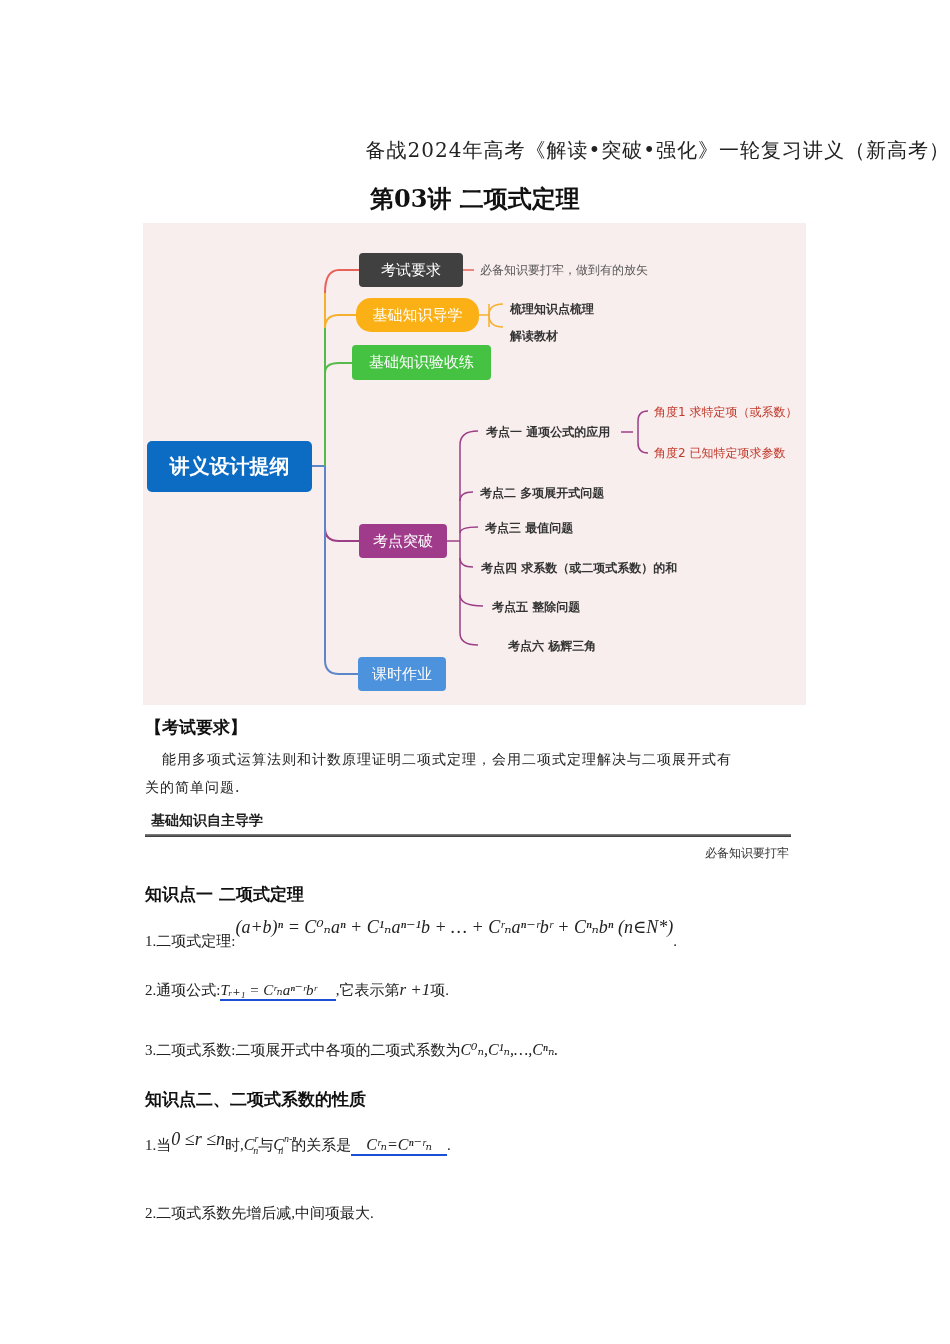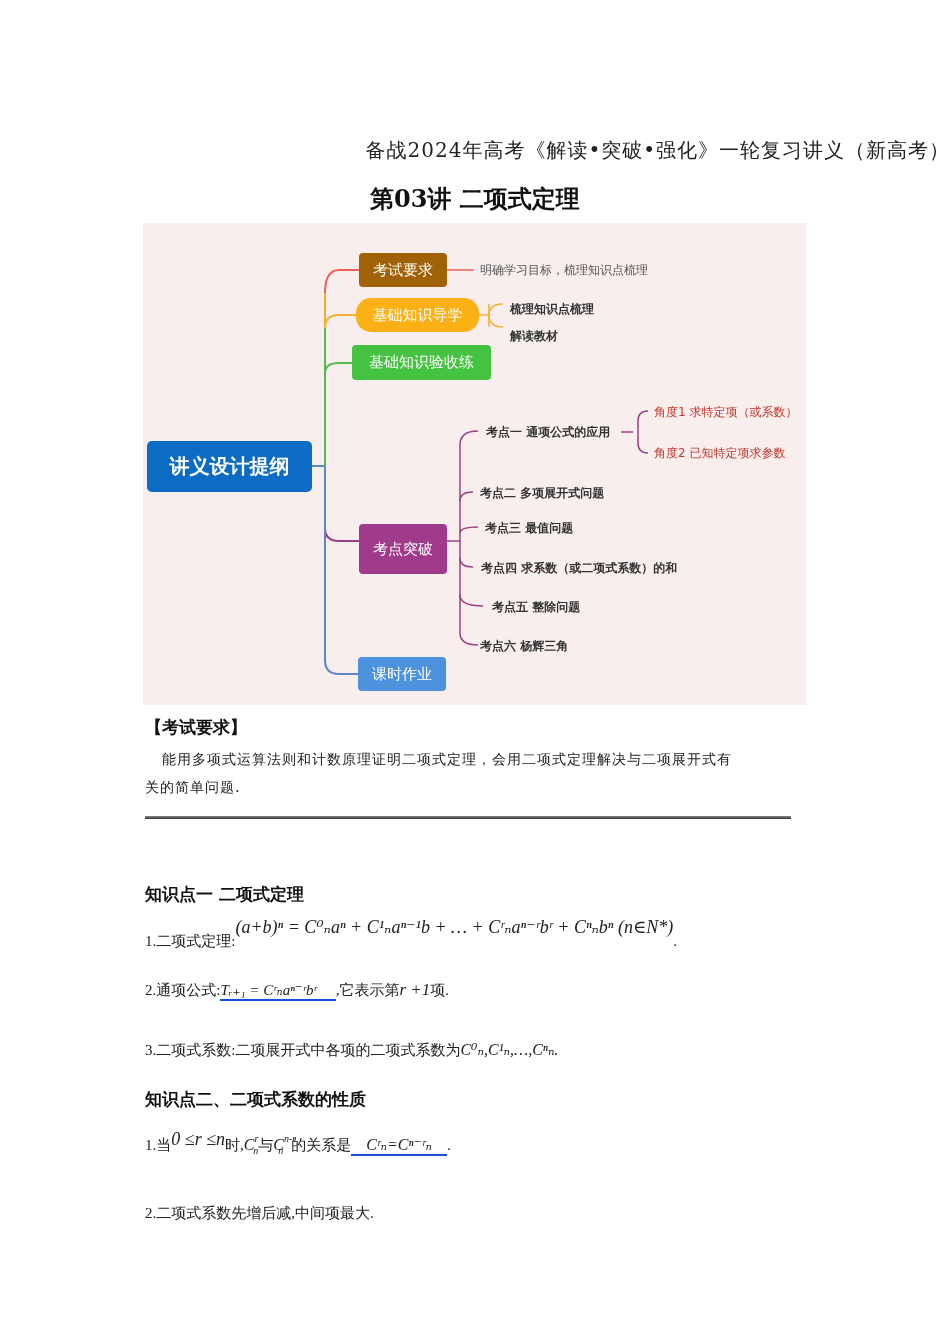--- a/index.html
+++ b/index.html
@@ -10,24 +10,24 @@
 
   
   .doc-header { left: 0; width: 950px; top: 137px; text-align: right; font-size: 20px; letter-spacing: 1px; color: #222; font-family: "DejaVu Serif", serif; }
   .doc-title { left: 0; width: 950px; top: 183px; text-align: center; font-size: 24px; font-weight: bold; color: #111; font-family: "DejaVu Serif", serif; }
 
   
   .mindmap { left: 143px; top: 223px; width: 663px; height: 482px; background: #f9eeee; overflow: hidden; }
   .mindmap svg { position: absolute; left: 0; top: 0; }
   .node { position: absolute; color: #fff; font-family: "DejaVu Sans", sans-serif; border-radius: 4px; display: flex; align-items: center; justify-content: center; font-size: 15px; }
   .root { left: 4px; top: 218px; width: 165px; height: 51px; background: #0c6bc3; font-size: 20px; font-weight: bold; border-radius: 5px; }
-  .n-red { left: 216px; top: 30px; width: 88px; height: 34px; background: #a16207; }
+  .n-red { left: 216px; top: 30px; width: 104px; height: 34px; background: #404040; }
   .n-orange { left: 213px; top: 75px; width: 123px; height: 34px; background: #fbb016; border-radius: 15px; }
   .n-green { left: 209px; top: 122px; width: 139px; height: 35px; background: #45c241; }
-  .n-purple { left: 216px; top: 301px; width: 88px; height: 50px; background: #a03a8b; }
+  .n-purple { left: 216px; top: 301px; width: 88px; height: 34px; background: #a03a8b; }
   .n-blue { left: 215px; top: 434px; width: 88px; height: 34px; background: #4c92dc; }
 
   .leaf { position: absolute; font-family: "DejaVu Sans", sans-serif; font-size: 12px; white-space: nowrap; color: #333; font-weight: bold; }
   .leaf.light { font-weight: normal; color: #555; }
   .leaf.red { color: #c0392b; font-weight: normal; }
 
   
   .section-head { font-family: "DejaVu Sans", sans-serif; font-size: 17px; font-weight: bold; color: #111; }
   .para { font-family: "DejaVu Serif", serif; font-size: 14px; color: #222; line-height: 28px; letter-spacing: 1px; }
 
@@ -81,40 +81,42 @@
     <path d="M505 188 Q495 188 495 198 L495 220 Q495 230 505 230" fill="none" stroke="#9c3f87" stroke-width="1.5"></path>
   </svg>
 
   <div class="node root">讲义设计提纲</div>
   <div class="node n-red">考试要求</div>
   <div class="node n-orange">基础知识导学</div>
   <div class="node n-green">基础知识验收练</div>
   <div class="node n-purple">考点突破</div>
   <div class="node n-blue">课时作业</div>
 
-  <div class="leaf light" style="left:337px; top:39px;">明确学习目标，梳理知识点梳理</div>
+  <div class="leaf light" style="left:337px; top:39px;">必备知识要打牢，做到有的放矢</div>
   <div class="leaf" style="left:367px; top:78px;">梳理知识点梳理</div>
   <div class="leaf" style="left:367px; top:105px;">解读教材</div>
 
   <div class="leaf" style="left:343px; top:201px;">考点一 通项公式的应用</div>
   <div class="leaf red" style="left:511px; top:181px;">角度1 求特定项（或系数）</div>
   <div class="leaf red" style="left:511px; top:222px;">角度2 已知特定项求参数</div>
   <div class="leaf" style="left:337px; top:262px;">考点二 多项展开式问题</div>
   <div class="leaf" style="left:342px; top:297px;">考点三 最值问题</div>
   <div class="leaf" style="left:338px; top:337px;">考点四 求系数（或二项式系数）的和</div>
   <div class="leaf" style="left:349px; top:376px;">考点五 整除问题</div>
-  <div class="leaf" style="left:337px; top:415px;">考点六 杨辉三角</div>
+  <div class="leaf" style="left:365px; top:415px;">考点六 杨辉三角</div>
 </div>
 
 <div class="abs section-head" style="left:145px; top:716px;">【考试要求】</div>
 <div class="abs para" style="left:162px; top:745px;">能用多项式运算法则和计数原理证明二项式定理，会用二项式定理解决与二项展开式有</div>
 <div class="abs para" style="left:145px; top:773px;">关的简单问题.</div>
 
 <div class="abs banner">
+  <div class="banner-title">基础知识自主导学</div>
   <div class="banner-rule"></div>
+  <div class="banner-sub">必备知识要打牢</div>
 </div>
 
 <div class="abs section-head" style="left:145px; top:883px;">知识点一  二项式定理</div>
 
 <div class="abs line" style="left:145px; top:916px;">
   <span style="position:relative; top:13px;">1.二项式定理:</span><span class="math">(a+b)ⁿ = C⁰ₙaⁿ + C¹ₙaⁿ⁻¹b + … + Cʳₙaⁿ⁻ʳbʳ + Cⁿₙbⁿ (n∈N*)</span><span style="position:relative; top:13px;">.</span>
 </div>
 
 <div class="abs line" style="left:145px; top:980px;">
   <span>2.通项公式:</span><span class="blank-line"><span class="math" style="font-size:15px;">Tᵣ₊₁ = Cʳₙaⁿ⁻ʳbʳ</span>&nbsp;&nbsp;&nbsp;&nbsp;&nbsp;</span><span>,它表示第</span><span class="math" style="font-size:17px;">r +1</span><span>项.</span>

